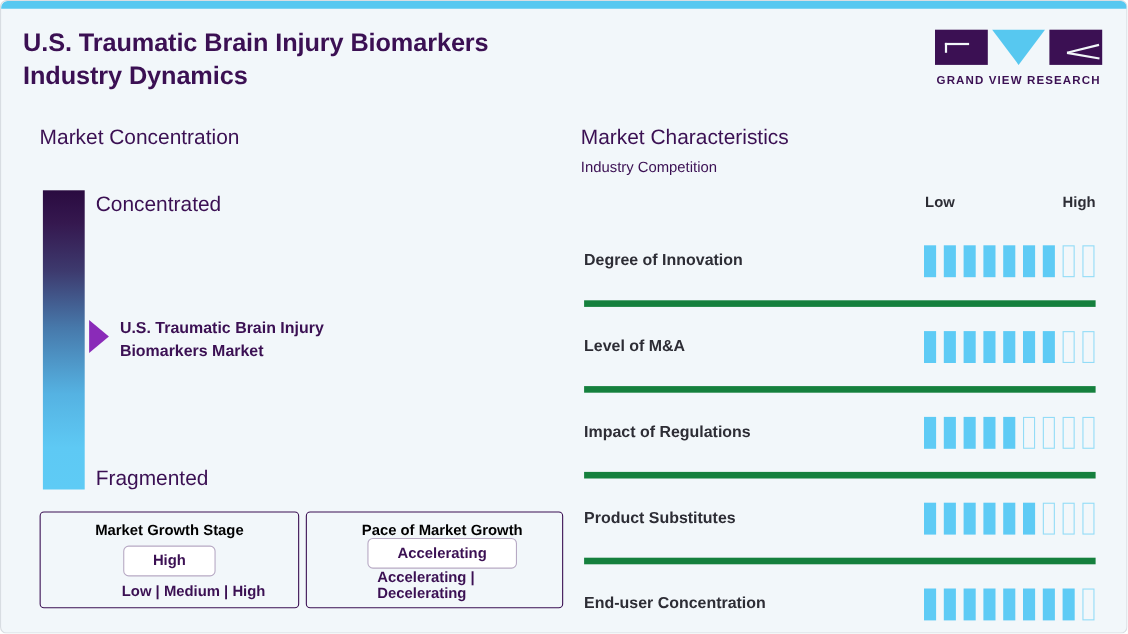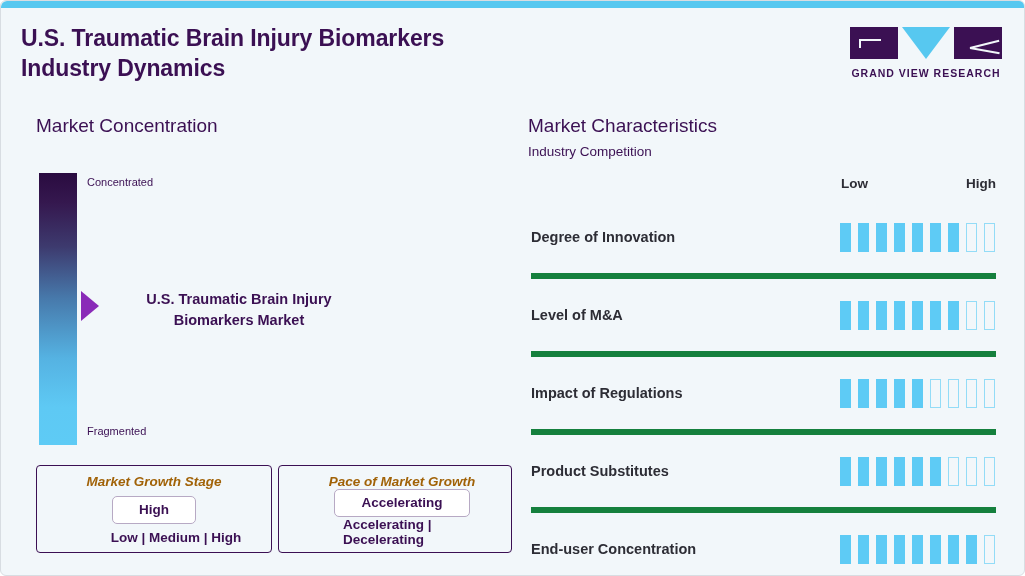--- a/index.html
+++ b/index.html
@@ -140,21 +140,21 @@
                 #35184f 11%,
                 #3d3a6e 27%,
                 #4779ab 46%,
                 #55b2e2 68%,
                 #5ec9f4 86%,
                 #5ecbf5 100%);
   }
   .gb-label {
     position: absolute;
     left: 86px;
-    font-size: 11px;
+    font-size: 19px;
     color: #3b1053;
   }
   #gb-top { top: 175px; }
   #gb-bottom { top: 424px; }
 
   .pointer-tri {
     position: absolute;
     left: 80px;
     top: 290px;
     width: 0; height: 0;
@@ -164,21 +164,20 @@
   }
   .pointer-label {
     position: absolute;
     left: 108px;
     top: 288px;
     width: 260px;
     font-size: 14.5px;
     font-weight: bold;
     line-height: 21px;
     color: #3b1053;
-    text-align: center;
   }
 
   
   .stage-box {
     position: absolute;
     top: 464px;
     height: 88px;
     box-sizing: border-box;
     border: 1px solid #3b1053;
     border-radius: 4px;
@@ -188,22 +187,21 @@
     align-items: center;
     justify-content: space-between;
     padding: 8px 6px 7px 6px;
   }
   #growth-stage-box { left: 35px; width: 236px; }
   #growth-pace-box { left: 277px; width: 234px; padding-left: 20px; }
 
   .stage-title {
     font-size: 13.5px;
     font-weight: bold;
-    color: #a16207;
-    font-style: italic;
+    color: #000000;
   }
   .stage-pill {
     box-sizing: border-box;
     border: 1px solid #b7a9c4;
     border-radius: 5px;
     background: #ffffff;
     padding: 5px 26px;
     font-size: 13.5px;
     font-weight: bold;
     color: #3b1053;

